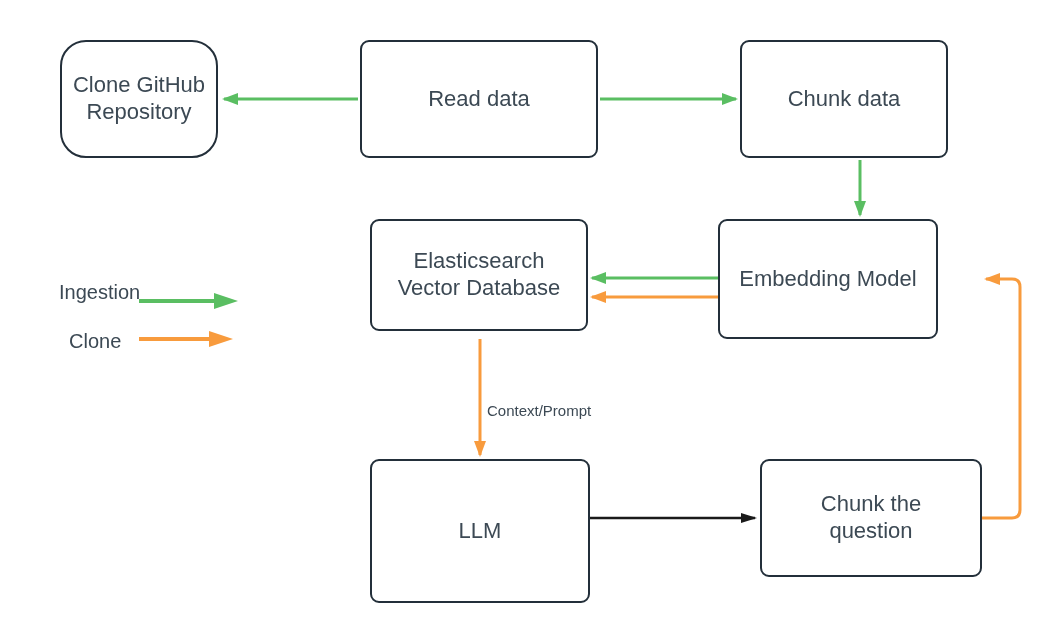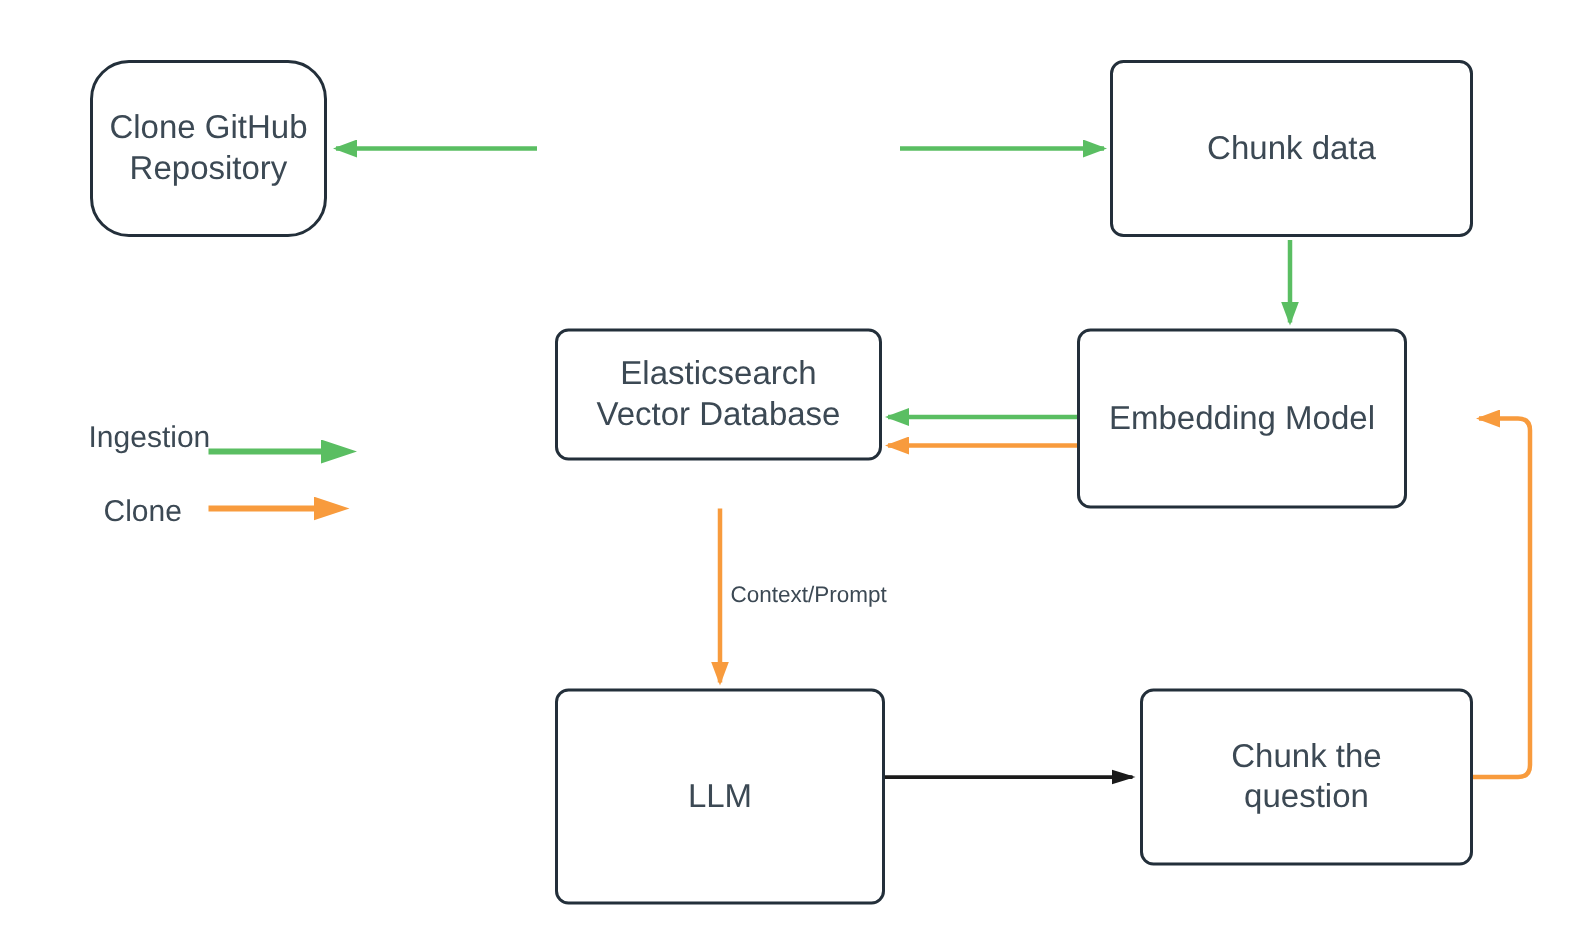--- a/index.html
+++ b/index.html
@@ -22,21 +22,21 @@
   .fill-query{fill:var(--query);}
   .fill-plain{fill:var(--plain);}
   .node{
     position:absolute; box-sizing:border-box; background:#fff;
     border:2px solid var(--border); border-radius:9px;
     display:flex; align-items:center; justify-content:center;
     color:var(--text); font-size:22px; line-height:1.22; text-align:center;
   }
   .node-label{white-space:pre-line;}
   .edge-label{
-    position:absolute; font-size:15px; color:var(--text); white-space:nowrap;
+    position:absolute; font-size:15px; color:var(--text); white-space:nowrap;margin-top:14px;
   }
   .legend-label{
     position:absolute; font-size:20px; color:var(--text); white-space:nowrap;
   }
 </style>
 </head>
 <body>
 
 <div class="canvas">
 
@@ -70,26 +70,29 @@
 
     <path d="M139 301 H217" class="legend-line-ingestion" marker-end="url(#mh-ingestion-lg)"></path>
     <path d="M139 339 H212" class="legend-line-query" marker-end="url(#mh-query-lg)"></path>
   </svg>
 
   <div class="node" style="left:60px; top:40px; width:158px; height:118px;border-radius:26px;">
     <span class="node-label">Clone GitHub
 Repository</span>
   </div>
 
+  <div class="node" style="left:360px; top:40px; width:238px; height:118px;">
+    <span class="node-label">Read data</span>
+  </div>
 
-  <div class="node" style="left:740px; top:40px; width:242px; height:118px;">
+  <div class="node" style="left:740px; top:40px; width:208px; height:118px;">
     <span class="node-label">Chunk data</span>
   </div>
 
-  <div class="node" style="left:370px; top:219px; width:218px; height:88px;">
+  <div class="node" style="left:370px; top:219px; width:218px; height:112px;">
     <span class="node-label">Elasticsearch
 Vector Database</span>
   </div>
 
   <div class="node" style="left:718px; top:219px; width:220px; height:120px;">
     <span class="node-label">Embedding Model</span>
   </div>
 
   <div class="node" style="left:370px; top:459px; width:220px; height:144px;">
     <span class="node-label">LLM</span>

